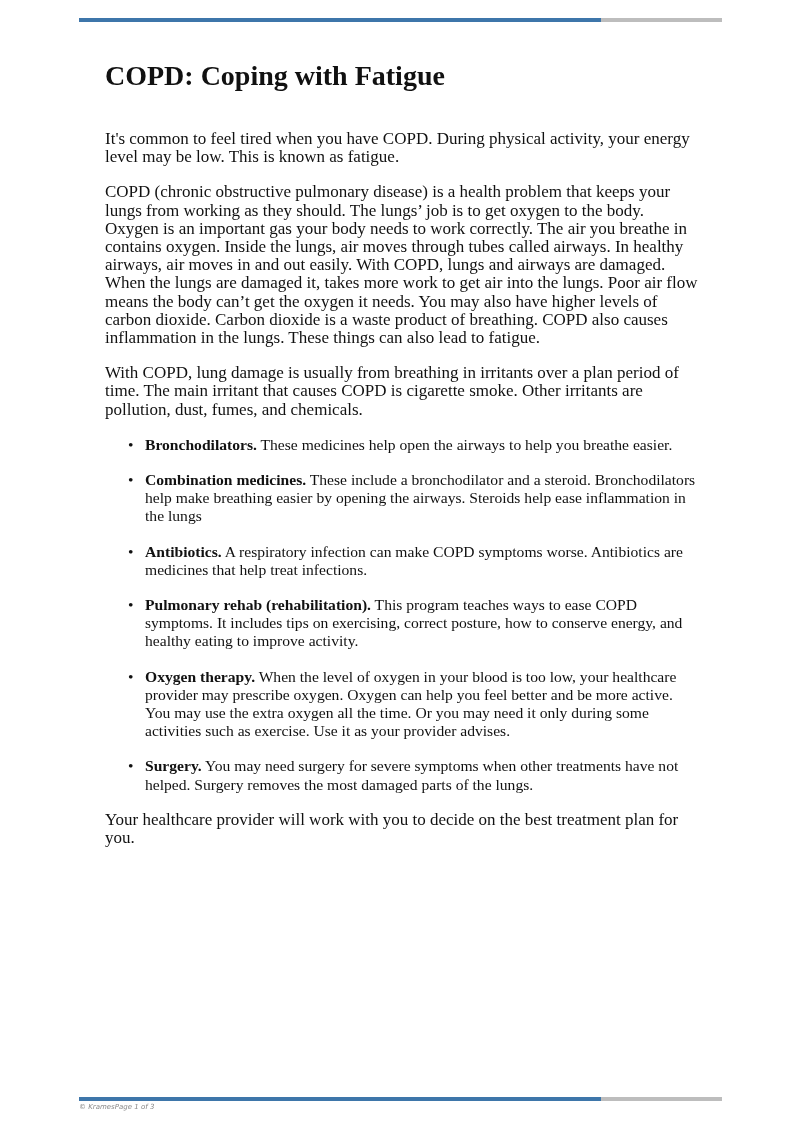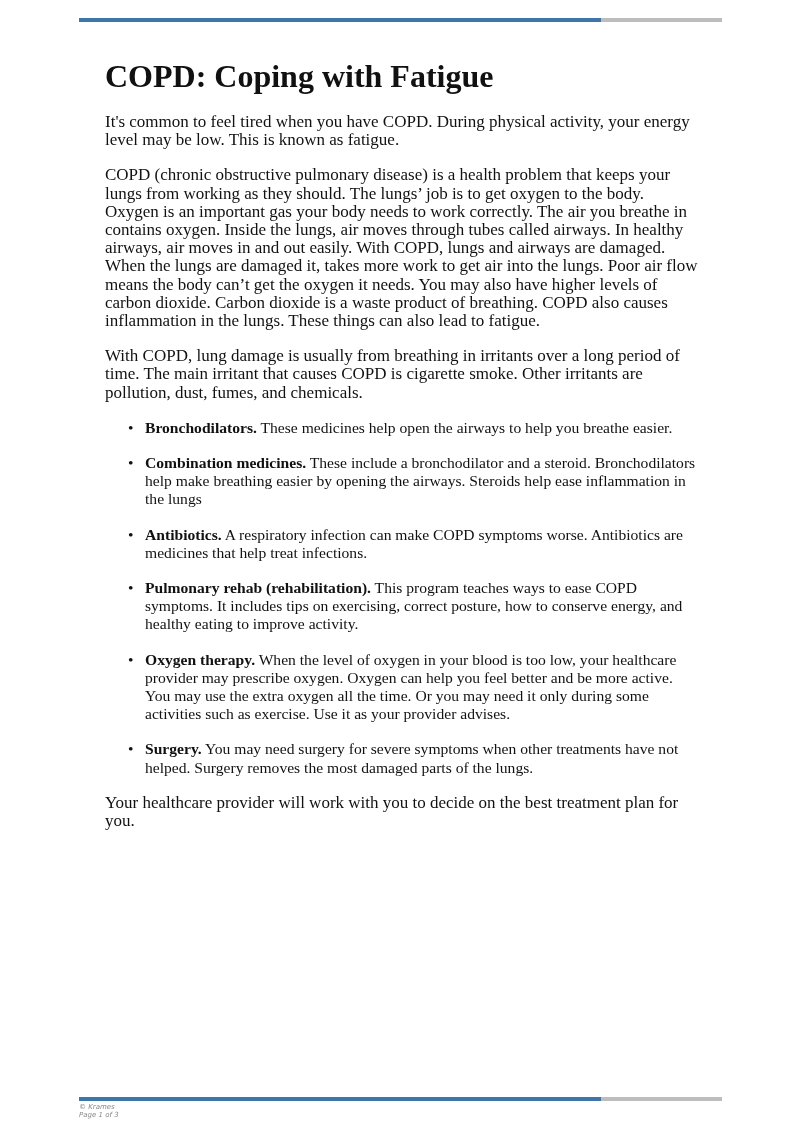--- a/index.html
+++ b/index.html
@@ -4,45 +4,45 @@
 <style>
   html, body { margin: 0; padding: 0; background: #ffffff; }
   body {
     width: 800px; height: 1130px; position: relative; overflow: hidden;
     font-family: "Liberation Serif", "DejaVu Serif", serif; color: #111111;
   }
   .topbar { position: absolute; left: 79px; top: 18px; width: 643px; height: 4px; display: flex; }
   .bar-blue { width: 522px; height: 100%; background: #3e76aa; }
   .bar-gray { flex: 1; height: 100%; background: #bdbdbd; }
   .content { position: absolute; left: 105px; top: 56px; width: 595px; }
-  h1 { font-size: 32px; font-weight: bold; margin: 0 0 17px 0; line-height: 40px; }
+  h1 { font-size: 28px; font-weight: bold; margin: 0 0 34px 0; line-height: 40px; }
   h2 { font-size: 24px; font-weight: bold; margin: 18px 0 14px 0; line-height: 30px; }
   p { font-size: 17px; line-height: 18.2px; margin: 0 0 17px 0; }
   ul { margin: 0 0 12px 0; padding: 0 0 0 40px; list-style: none; }
   li { font-size: 15.6px; line-height: 18.2px; margin: 0 0 17px 0; position: relative; }
   li .bullet { position: absolute; left: -17px; top: 0; }
   li b { font-weight: bold; }
   .footer-bar { position: absolute; left: 79px; top: 1097px; width: 643px; height: 4px; display: flex; }
   .footer { position: absolute; left: 79px; top: 1103px; width: 643px; font-family: "DejaVu Sans", sans-serif;
-            font-size: 7px; font-style: italic; color: #888888; display: flex; justify-content: space-between; flex-direction: column; }
+            font-size: 7px; font-style: italic; color: #888888; display: flex; justify-content: flex-start; }
 </style>
 </head>
 <body>
 
 <div class="topbar">
   <div class="bar-blue" style="background: rgb(62, 118, 170);"></div>
   <div class="bar-gray" style="background: rgb(189, 189, 189);"></div>
 </div>
 
 <div class="content">
   <h1>COPD: Coping with Fatigue</h1>
   <p>It's common to feel tired when you have COPD. During physical activity, your energy level may be low. This is known as fatigue.</p>
 
   <p>COPD (chronic obstructive pulmonary disease) is a health problem that keeps your lungs from working as they should. The lungs’ job is to get oxygen to the body. Oxygen is an important gas your body needs to work correctly. The air you breathe in contains oxygen. Inside the lungs, air moves through tubes called airways. In healthy airways, air moves in and out easily. With COPD, lungs and airways are damaged. When the lungs are damaged it, takes more work to get air into the lungs. Poor air flow means the body can’t get the oxygen it needs. You may also have higher levels of carbon dioxide. Carbon dioxide is a waste product of breathing. COPD also causes inflammation in the lungs. These things can also lead to fatigue.</p>
-  <p>With COPD, lung damage is usually from breathing in irritants over a long period of time. The main irritant that causes COPD is cigarette smoke. Other irritants are pollution, dust, fumes, and chemicals.</p>
+  <p>With COPD, lung damage is usually from breathing in irritants over a plan period of time. The main irritant that causes COPD is cigarette smoke. Other irritants are pollution, dust, fumes, and chemicals.</p>
 
   <ul>
     <li><span class="bullet">•</span><b>Bronchodilators.</b><span> These medicines help open the airways to help you breathe easier.</span></li>
     <li><span class="bullet">•</span><b>Combination medicines.</b><span> These include a bronchodilator and a steroid. Bronchodilators help make breathing easier by opening the airways. Steroids help ease inflammation in the lungs</span></li>
     <li><span class="bullet">•</span><b>Antibiotics.</b><span> A respiratory infection can make COPD symptoms worse. Antibiotics are medicines that help treat infections.</span></li>
     <li><span class="bullet">•</span><b>Pulmonary rehab (rehabilitation).</b><span> This program teaches ways to ease COPD symptoms. It includes tips on exercising, correct posture, how to conserve energy, and healthy eating to improve activity.</span></li>
     <li><span class="bullet">•</span><b>Oxygen therapy.</b><span> When the level of oxygen in your blood is too low, your healthcare provider may prescribe oxygen. Oxygen can help you feel better and be more active. You may use the extra oxygen all the time. Or you may need it only during some activities such as exercise. Use it as your provider advises.</span></li>
     <li><span class="bullet">•</span><b>Surgery.</b><span> You may need surgery for severe symptoms when other treatments have not helped. Surgery removes the most damaged parts of the lungs.</span></li>
   </ul>
   <p>Your healthcare provider will work with you to decide on the best treatment plan for you.</p>

